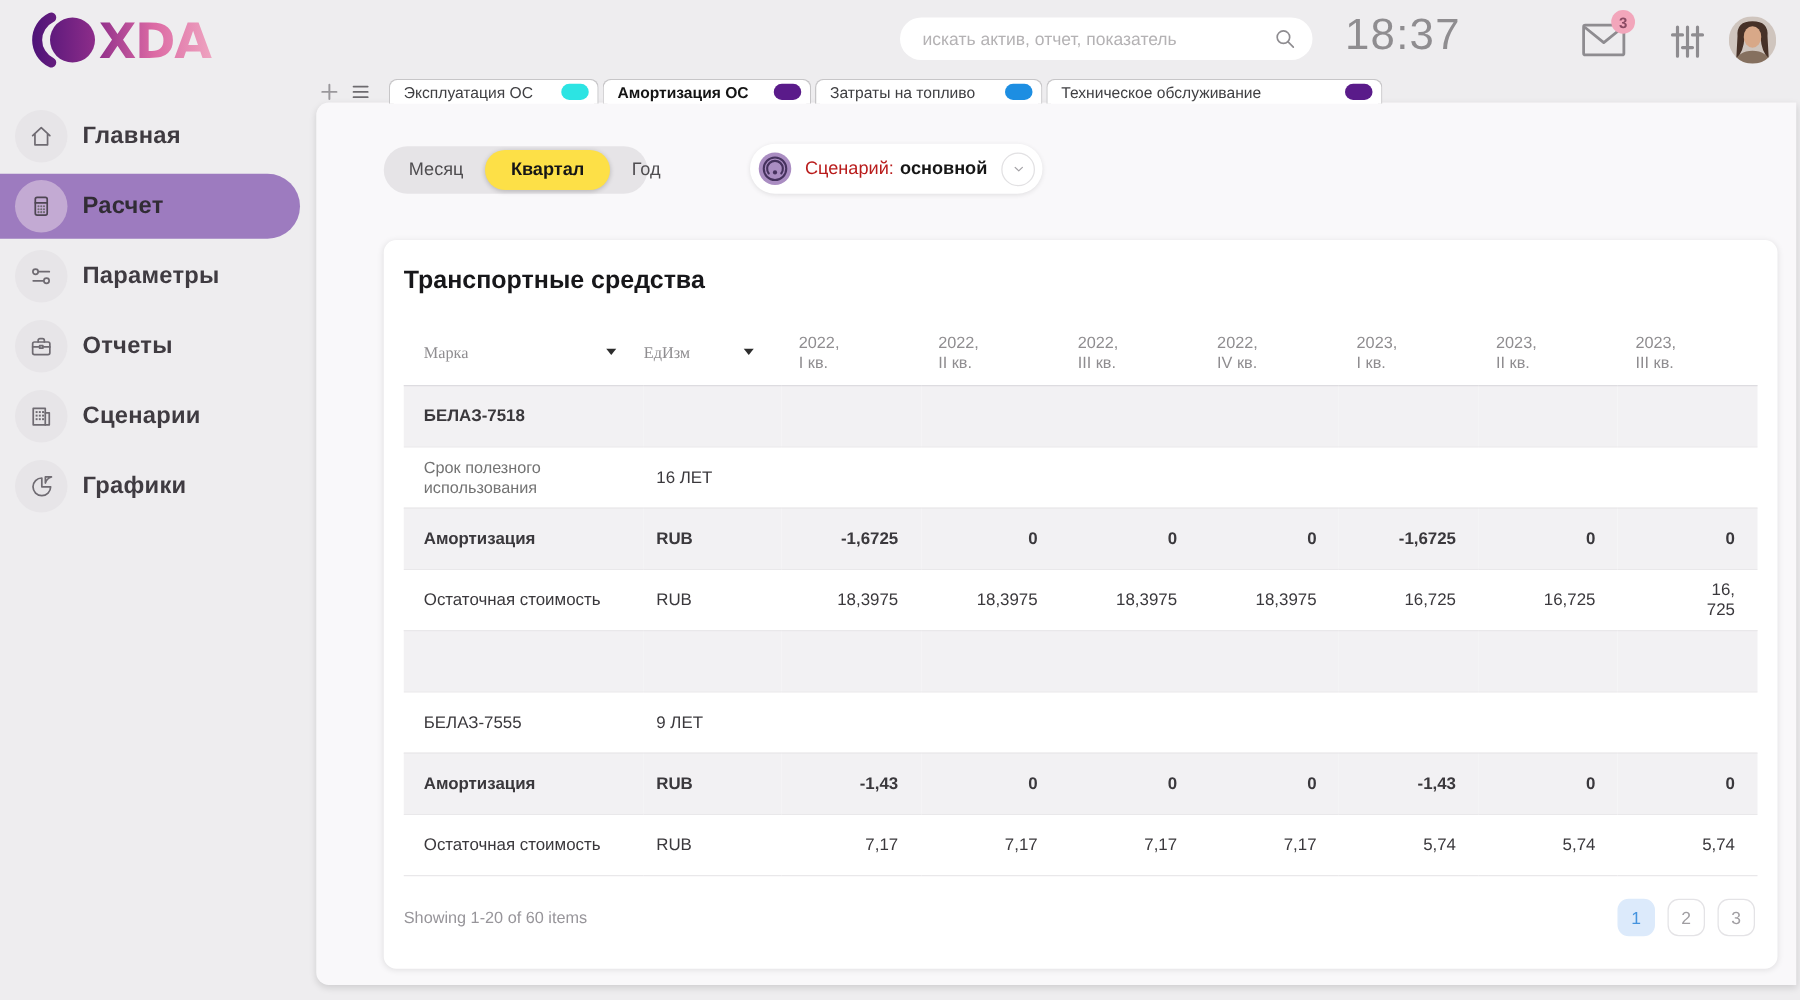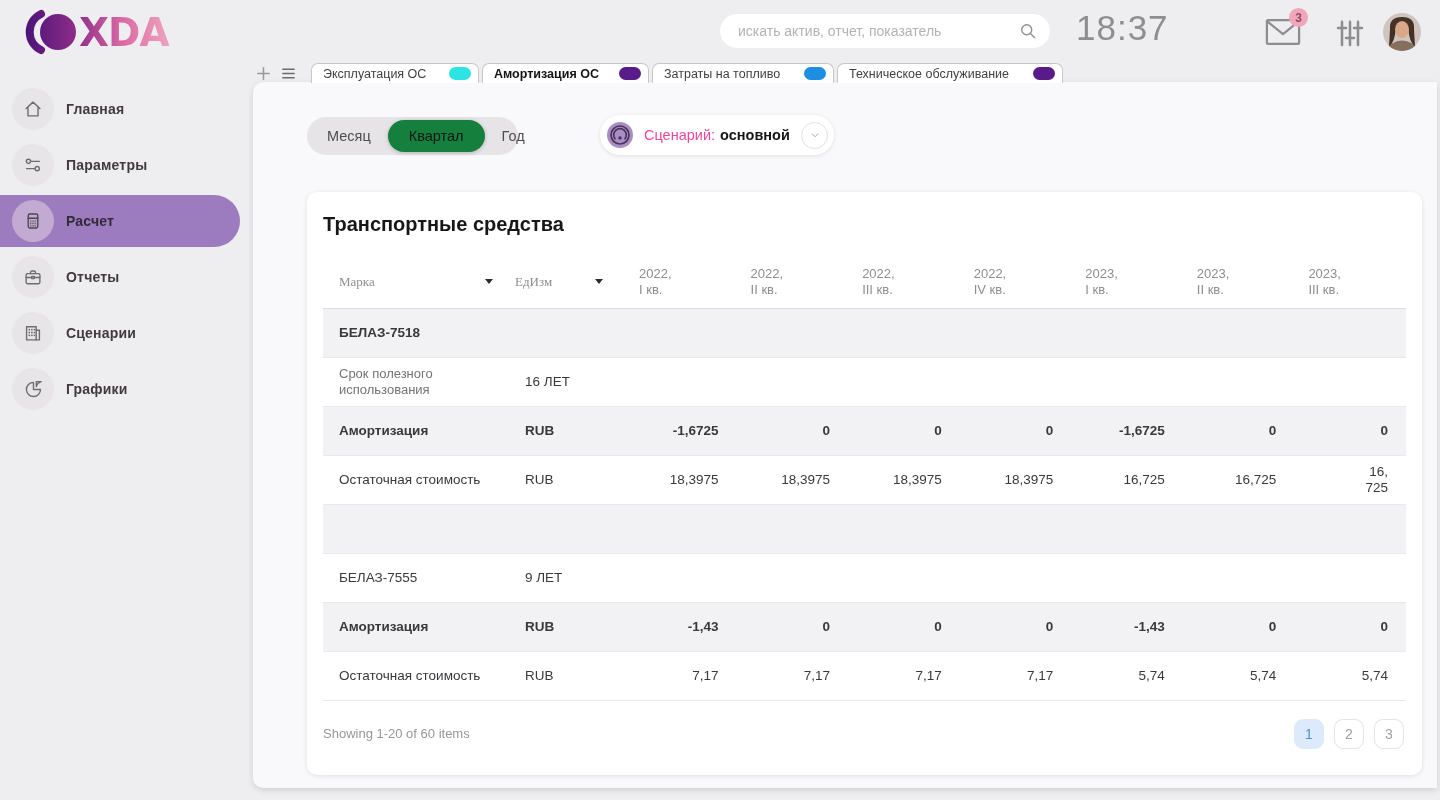--- a/index.html
+++ b/index.html
@@ -12,21 +12,21 @@
   
   .sidebar { position:absolute; left:0; top:0; width:240px; height:608px; }
   .logo { position:absolute; left:24px; top:8px; width:160px; height:48px; }
   .menu { position:absolute; left:0; top:83px; width:240px; }
   .menu-item { position:relative; height:52px; margin-bottom:4px; display:flex; align-items:center; cursor:pointer; }
   .menu-item .icon-circle {
     width:42px; height:42px; border-radius:50%; background:#e7e5e8;
     margin-left:12px; display:flex; align-items:center; justify-content:center; flex:0 0 42px;
   }
   .menu-item .icon-circle svg { width:22px; height:22px; stroke:#6f6b72; fill:none; stroke-width:1.5; stroke-linecap:round; stroke-linejoin:round; }
-  .menu-item .label { margin-left:12px; font-size:14px; font-weight:600; color:#3f3b41; letter-spacing:.2px; }
+  .menu-item .label { margin-left:12px; font-size:19px; font-weight:600; color:#3f3b41; letter-spacing:.2px; }
   .menu-item.active { background:#9d7bbf; border-radius:0 26px 26px 0; }
   .menu-item.active .icon-circle { background:#c3aad3; }
   .menu-item.active .icon-circle svg { stroke:#4e4653; }
   .menu-item.active .label { color:#312c35; }
 
   
   .search-wrap { position:absolute; left:720px; top:14px; width:330px; height:34px; }
   .search-input {
     width:100%; height:100%; border:none; outline:none; border-radius:17px; background:#fff;
     padding:0 42px 0 18px; font-size:14px; color:#15803d; font-family:inherit;
@@ -53,42 +53,42 @@
   
   .tabstrip { position:absolute; left:255px; top:63px; height:20px; display:flex; align-items:center; z-index:5; }
   .tab-plus, .tab-burger { width:17px; height:17px; margin-right:8px; cursor:pointer; }
   .tab-burger { margin-right:14px; }
   .tab {
     height:20px; background:#fff; border:1px solid #c7c6c8; border-bottom:none;
     border-radius:7px 7px 0 0; display:flex; align-items:center; justify-content:space-between;
     padding:0 7px 0 11px; margin-right:3px; cursor:pointer;
   }
   .tab:nth-child(3){ width:168px; } .tab:nth-child(4){ width:167px; }
-  .tab:nth-child(5){ width:182px; } .tab:nth-child(6){ width:226px; }
+  .tab:nth-child(5){ width:182px; } .tab:nth-child(6){ width:269px; }
   .tab .tab-label { font-size:12.5px; color:#3f3f42; white-space:nowrap; }
   .tab.active .tab-label { font-weight:700; color:#141414; }
   .tab-badge { width:22px; height:13px; border-radius:7px; flex:0 0 22px; }
 
   
   .segmented {
     position:absolute; left:54px; top:35px; width:211px; height:38px;
     background:#e6e4e7; border-radius:19px; display:flex; align-items:center; padding:0 3px;
   }
   .seg-option {
     height:32px; border-radius:16px; display:flex; align-items:center; justify-content:center;
     font-size:14.5px; color:#4f4d50; cursor:pointer; padding:0 17px;
   }
-  .seg-option.active { background:#15803d; font-weight:400; color:#161616; box-shadow:0 1px 4px rgba(0,0,0,.22); padding:0 21px;text-align:right; }
+  .seg-option.active { background:#fde047; font-weight:700; color:#161616; box-shadow:0 1px 4px rgba(0,0,0,.22); padding:0 21px;text-align:right; }
 
   .scenario {
     position:absolute; left:347px; top:33px; width:234px; height:40px; background:#fff;
     border-radius:20px; display:flex; align-items:center; box-shadow:0 1px 4px rgba(0,0,0,.10); cursor:pointer;
   }
   .scenario .gauge { width:28px; height:28px; margin-left:6px; flex:0 0 28px; }
-  .scenario .sc-text { margin-left:10px; font-size:14.5px; color:#ec4899; white-space:nowrap; }
+  .scenario .sc-text { margin-left:10px; font-size:14.5px; color:#b91c1c; white-space:nowrap; }
   .scenario .sc-value { font-weight:700; color:#161616; margin-left:5px; font-size:14.5px; }
   .scenario .chev {
     margin-left:auto; margin-right:6px; width:27px; height:27px; border:1px solid #e2e1e3;
     border-radius:50%; display:flex; align-items:center; justify-content:center;
   }
 
   
   .card {
     position:absolute; left:54px; top:110px; width:1115px; height:583px; background:#fff;
     border-radius:10px; box-shadow:0 1px 5px rgba(0,0,0,.10);
@@ -139,50 +139,50 @@
 
   <div class="menu">
     <div class="menu-item">
       <span class="icon-circle">
         <svg viewBox="0 0 24 24">
             <path d="M4.5 11.5 L12 4.5 L19.5 11.5 M6.5 9.8 V19.5 H17.5 V9.8"></path>
           </svg>
       </span>
       <span class="label">Главная</span>
     </div>
-    <div class="menu-item">
-      <span class="icon-circle">
-        <svg viewBox="0 0 24 24">
-            <circle cx="7" cy="8" r="2.3"></circle>
-            <path d="M9.8 8 H19"></path>
-            <path d="M5 16 H13.7"></path>
-            <circle cx="16.6" cy="16" r="2.3"></circle>
-          </svg>
-      </span>
-      <span class="label">Параметры</span>
-    </div>
     <div class="menu-item active">
       <span class="icon-circle">
         <svg viewBox="0 0 24 24">
             <rect x="6.8" y="4.3" width="10.4" height="15.4" rx="1.6"></rect>
             <path d="M6.8 9 H17.2"></path>
         <g fill="#6f6b72" stroke="none">
               <circle cx="9.6" cy="12" r=".95"></circle>
               <circle cx="12" cy="12" r=".95"></circle>
               <circle cx="14.4" cy="12" r=".95"></circle>
               <circle cx="9.6" cy="14.6" r=".95"></circle>
               <circle cx="12" cy="14.6" r=".95"></circle>
               <circle cx="14.4" cy="14.6" r=".95"></circle>
               <circle cx="9.6" cy="17.2" r=".95"></circle>
               <circle cx="12" cy="17.2" r=".95"></circle>
               <circle cx="14.4" cy="17.2" r=".95"></circle>
             </g>
           </svg>
       </span>
       <span class="label">Расчет</span>
+    </div>
+    <div class="menu-item">
+      <span class="icon-circle">
+        <svg viewBox="0 0 24 24">
+            <circle cx="7" cy="8" r="2.3"></circle>
+            <path d="M9.8 8 H19"></path>
+            <path d="M5 16 H13.7"></path>
+            <circle cx="16.6" cy="16" r="2.3"></circle>
+          </svg>
+      </span>
+      <span class="label">Параметры</span>
     </div>
     <div class="menu-item">
       <span class="icon-circle">
         <svg viewBox="0 0 24 24">
             <rect x="4.5" y="8.3" width="15" height="11" rx="1.6"></rect>
             <path d="M9.3 8.3 V7 a1.6 1.6 0 0 1 1.6 -1.6 h2.2 a1.6 1.6 0 0 1 1.6 1.6 V8.3"></path>
             <path d="M4.5 12.6 H10.6 M13.4 12.6 H19.5 M10.6 11.5 h2.8 v2.2 h-2.8 z"></path>
           </svg>
       </span>
       <span class="label">Отчеты</span>

